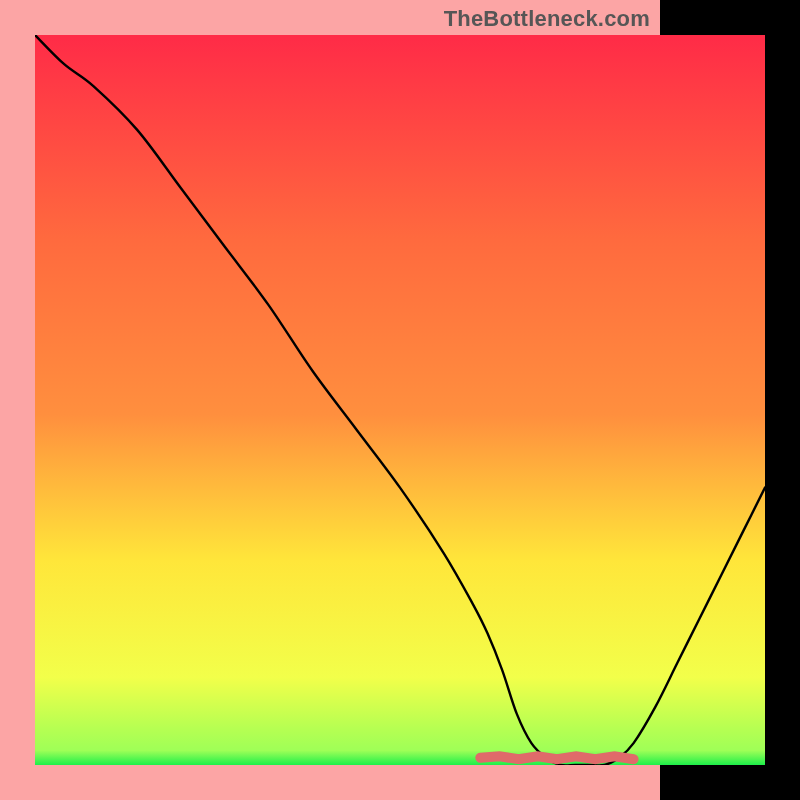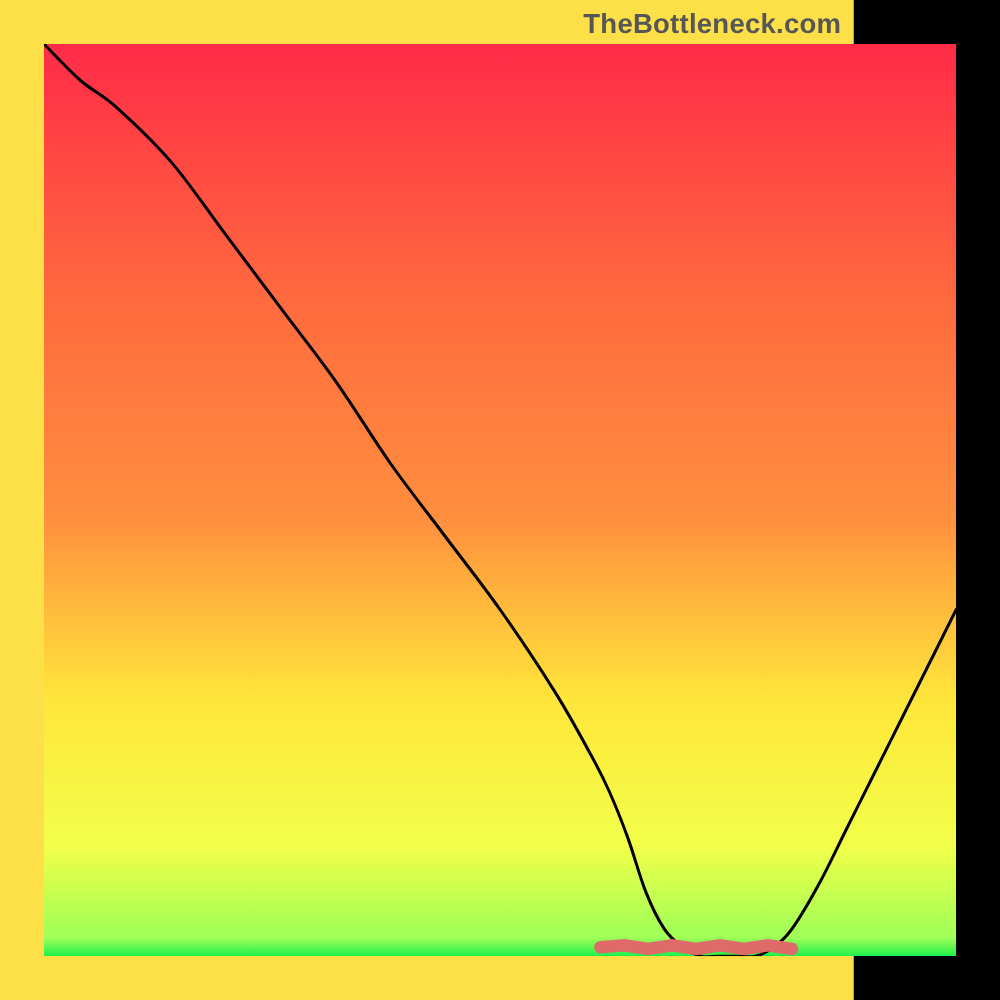--- a/index.html
+++ b/index.html
@@ -7,22 +7,21 @@
     padding: 0;
     width: 800px;
     height: 800px;
     background: #000;
     overflow: hidden;
   }
   .frame {
     position: absolute;
     left: 0; top: 0;
     width: 660px; height: 800px;
-    background: #fde047;
-    padding-left: 23px;
+    background: #fca5a5;
   }
   .plot-area {
     position: absolute;
     left: 35px;
     top: 35px;
     width: 730px;
     height: 730px;
     overflow: hidden;
   }
   .watermark {

